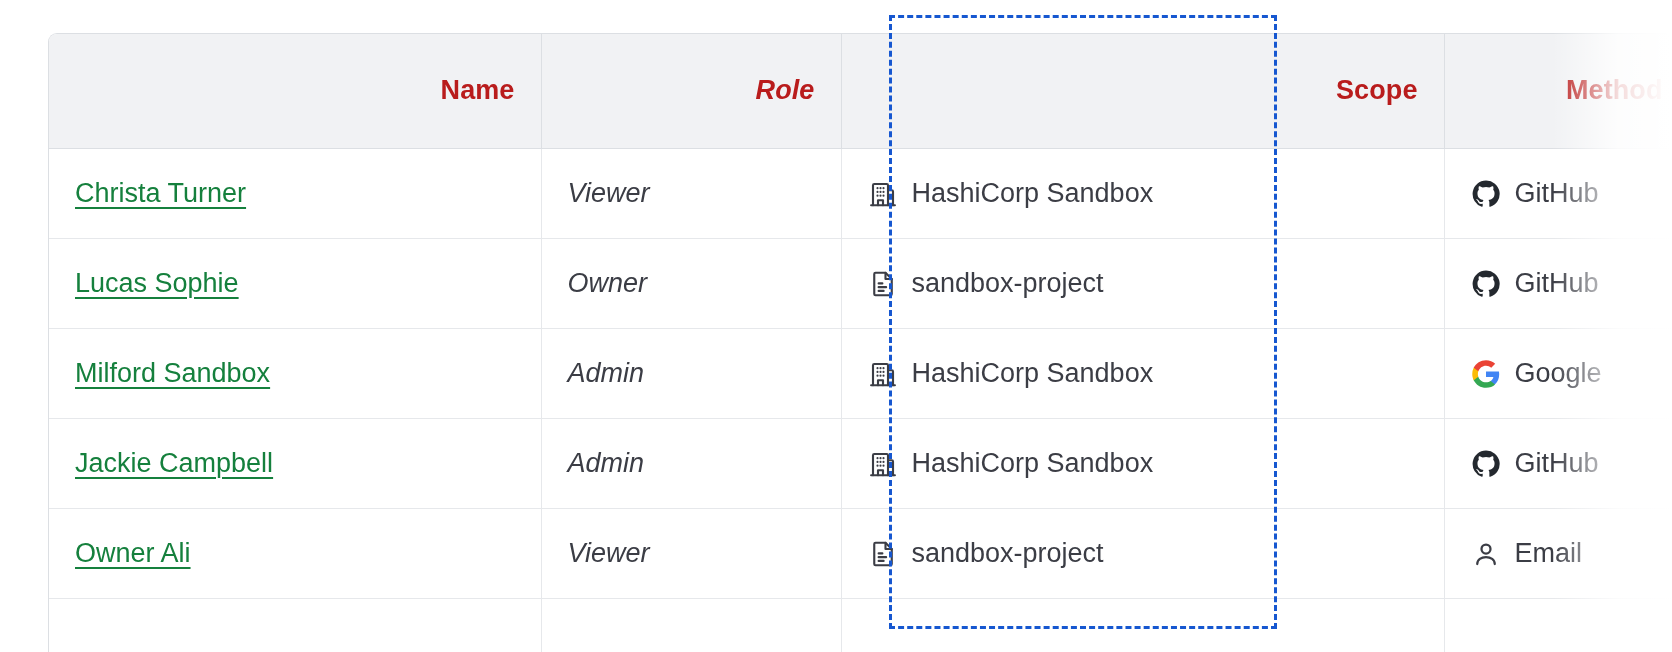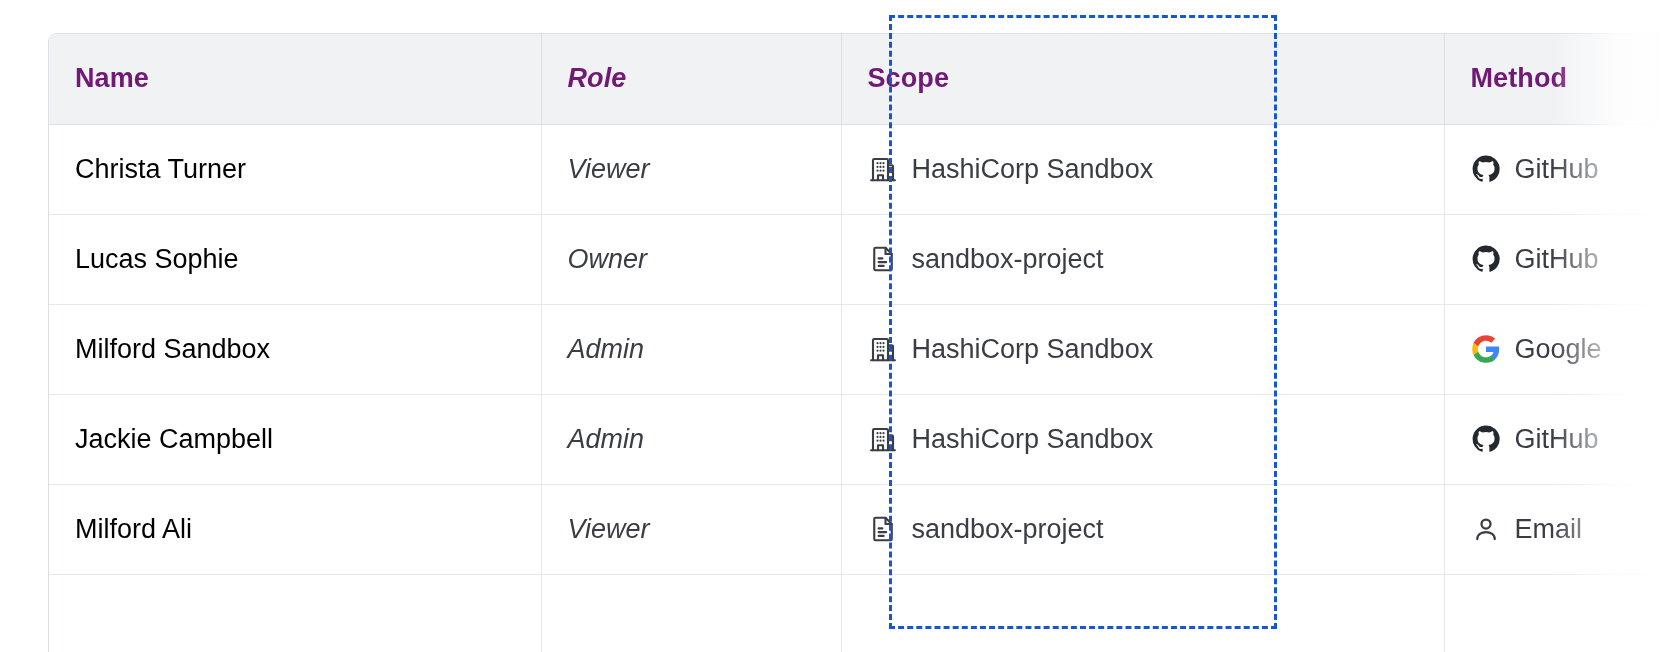--- a/index.html
+++ b/index.html
@@ -20,26 +20,26 @@
     border-right: none;
     border-bottom: none;
     border-radius: 9px 9px 0 0;
     overflow: hidden;
     background: #fff;
   }
   table { border-collapse: collapse; width: 1640px; table-layout: fixed; }
 
   thead th {
     background: #f1f2f4;
-    height: 90px;
-    text-align: left;
+    height: 114px;
+    text-align: right;
     vertical-align: middle;
     font-size: 27px;
     font-weight: 700;
-    color: #701a75;
+    color: #b91c1c;
     padding: 0 26px;
     border-right: 1px solid #dcdfe3;
     border-bottom: 1px solid #dcdfe3;
     letter-spacing: .1px;
     white-space: nowrap;
   }
   tbody td {
     height: 90px;
     vertical-align: middle;
     font-size: 27px;
@@ -49,28 +49,29 @@
     border-bottom: 1px solid #e6e8eb;
     background: #fff;
     white-space: nowrap;
   }
   .col-name   { width: 492px; }
   .col-role   { width: 300px; font-style: italic; }
   .col-scope  { width: 603px; }
   .col-method { width: 245px; }
 
   .name-link {
-    color: #000000;
+    color: #15803d;
+    text-decoration: underline;
     text-underline-offset: 5px;
     text-decoration-thickness: 2px;
     font-size: 27px;
     cursor: pointer;
   }
 
-  .cellflex { display: flex; align-items: flex-start; gap: 14px; }
+  .cellflex { display: flex; align-items: flex-end; gap: 14px; }
   .ico { flex: 0 0 auto; display: inline-flex; align-items: center; justify-content: center; }
   .ico svg { display: block; }
 
   
   .dash-box {
     position: absolute;
     left: 889px; top: 15px;
     width: 388px; height: 614px;
     border: 3px dashed #1657d0;
     pointer-events: none;
@@ -210,21 +211,21 @@
                 <span class="ico">
                   <svg width="30" height="30" viewBox="0 0 24 24" fill="#24292f">
                     <path d="M12 1.3a10.7 10.7 0 0 0-3.38 20.86c.53.1.73-.23.73-.51v-1.8c-2.98.65-3.61-1.44-3.61-1.44-.49-1.24-1.19-1.57-1.19-1.57-.97-.67.07-.65.07-.65 1.08.08 1.64 1.11 1.64 1.11.96 1.64 2.51 1.17 3.12.89.1-.69.38-1.17.68-1.44-2.38-.27-4.88-1.19-4.88-5.3 0-1.17.42-2.13 1.1-2.88-.11-.27-.48-1.36.1-2.84 0 0 .9-.29 2.95 1.1a10.2 10.2 0 0 1 5.37 0c2.05-1.39 2.95-1.1 2.95-1.1.58 1.48.21 2.57.1 2.84.69.75 1.1 1.71 1.1 2.88 0 4.12-2.5 5.03-4.89 5.29.39.33.73.99.73 2v2.96c0 .29.19.62.74.51A10.7 10.7 0 0 0 12 1.3z"></path>
                   </svg>
                 </span>
                 <span>GitHub</span>
               </div>
             </td>
           </tr>
           <tr>
-            <td class="col-name"><span class="name-link">Milford Ali</span></td>
+            <td class="col-name"><span class="name-link">Owner Ali</span></td>
             <td class="col-role">Viewer</td>
             <td class="col-scope">
               <div class="cellflex">
                 <span class="ico">
                   <svg width="30" height="30" viewBox="0 0 24 24" fill="none" stroke="#3b3d45" stroke-width="1.7" stroke-linecap="round" stroke-linejoin="round">
                     <path d="M14 3H6a1 1 0 0 0-1 1v16a1 1 0 0 0 1 1h12a1 1 0 0 0 1-1V8z"></path>
                     <path d="M14 3v5h5"></path>
                     <path d="M8.5 11.5h3M8.5 14.5h6M8.5 17.5h4"></path>
                   </svg>
                 </span>

